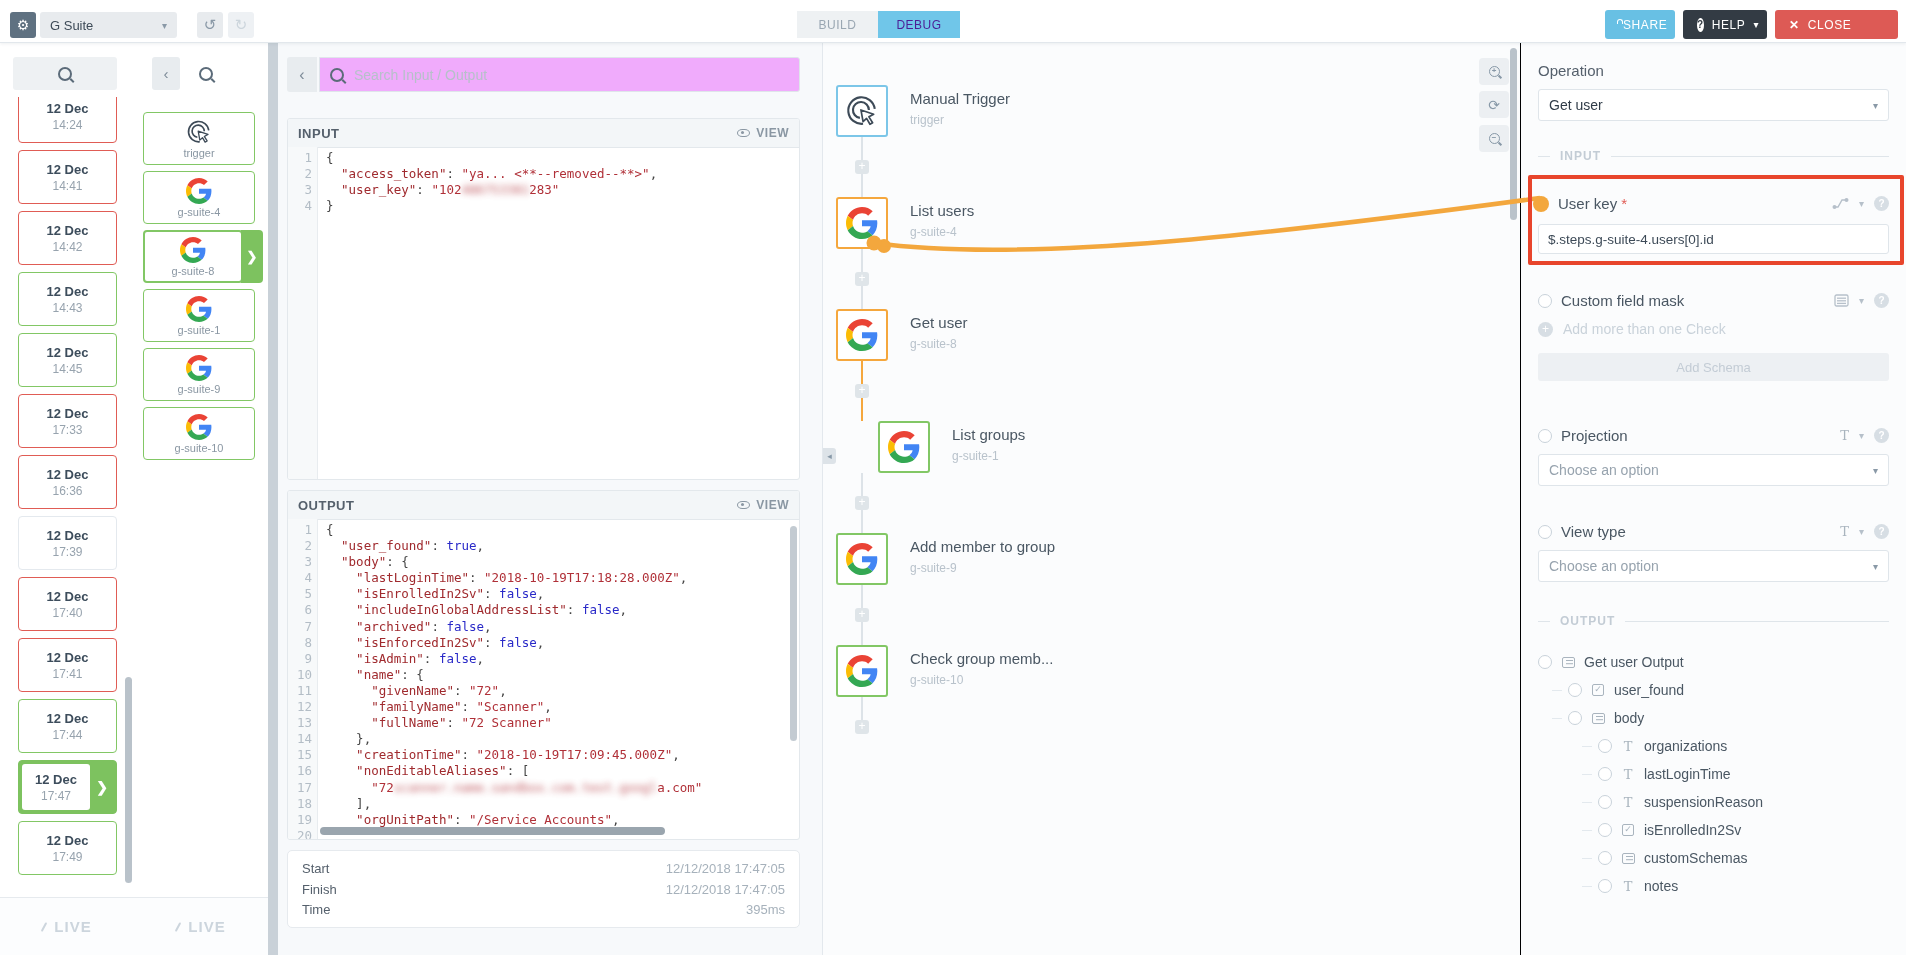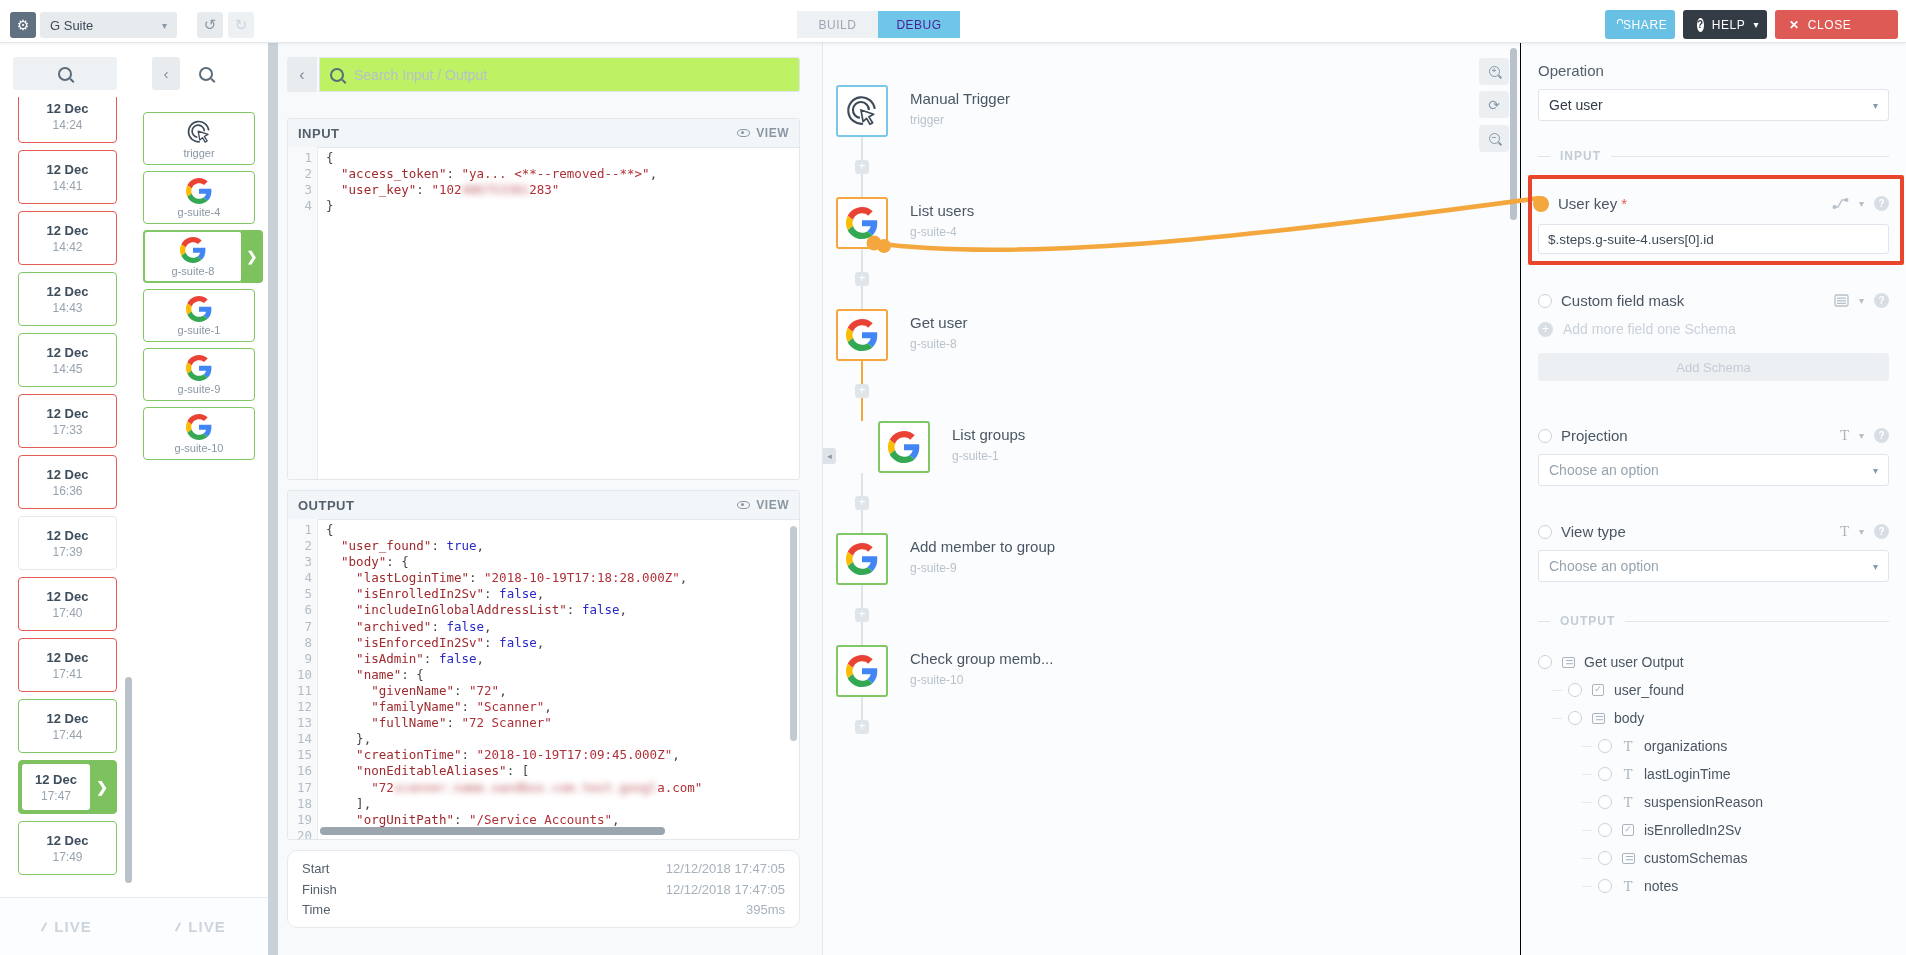--- a/index.html
+++ b/index.html
@@ -47,21 +47,21 @@
   .steps-list{position:absolute;left:0;right:0;top:70px;bottom:58px;overflow:hidden;padding-left:8px;}
   .step-card{position:relative;width:112px;height:53px;box-sizing:border-box;border:1px solid #82c765;border-radius:4px;background:#fff;margin-bottom:6px;display:flex;flex-direction:column;align-items:center;justify-content:center;gap:2px;cursor:pointer;}
   .step-card .lbl{font-size:11px;color:#8a97a3;}
   .step-card.selected{border-width:2px;width:100px;}
   .step-arrow{position:absolute;right:-22px;top:-2px;bottom:-2px;width:22px;background:#7dc25f;border-radius:0 4px 4px 0;display:flex;align-items:center;justify-content:center;color:#fff;font-weight:bold;font-size:13px;}
   .live-bar{position:absolute;left:0;right:0;bottom:0;height:57px;background:#fcfdfe;border-top:1px solid #e6eaee;display:flex;align-items:center;justify-content:center;gap:9px;color:#ccd5dd;font-size:15px;font-weight:bold;letter-spacing:1px;}
   .live-tick{width:2px;height:10px;background:#ccd5dd;transform:rotate(28deg);border-radius:1px;}
   
   .debug{position:absolute;left:278px;top:42px;width:544px;bottom:0;background:#f7f9fb;}
   .dbg-back{position:absolute;left:9px;top:15px;width:30px;height:35px;background:#e8ecef;border-radius:3px 0 0 3px;display:flex;align-items:center;justify-content:center;color:#7d8b98;font-size:16px;cursor:pointer;}
-  .dbg-search{position:absolute;left:41px;top:15px;width:481px;height:35px;background:#bef264;border:1px solid #dfe5ea;border-radius:0 3px 3px 0;box-sizing:border-box;display:flex;align-items:center;gap:8px;padding:0 10px;}
+  .dbg-search{position:absolute;left:41px;top:15px;width:481px;height:35px;background:#f0abfc;border:1px solid #dfe5ea;border-radius:0 3px 3px 0;box-sizing:border-box;display:flex;align-items:center;gap:8px;padding:0 10px;}
   .dbg-search input{border:none;outline:none;flex:1;font-size:14px;color:#3d4a57;font-family:"Liberation Sans",sans-serif;background:transparent;}
   .dbg-search input::placeholder{color:#b6c0ca;}
   .io-panel{position:absolute;left:9px;width:513px;background:#fff;border:1px solid #e3e8ec;border-radius:3px;box-sizing:border-box;overflow:hidden;}
   .input-panel{top:76px;height:362px;}
   .output-panel{top:448px;height:350px;}
   .io-head{height:28px;background:#f3f6f8;border-bottom:1px solid #e3e8ec;display:flex;align-items:center;padding:0 10px;}
   .io-title{font-size:13px;font-weight:bold;color:#55606c;letter-spacing:.5px;}
   .view-btn{margin-left:auto;display:flex;align-items:center;gap:6px;color:#8a97a3;font-size:12px;font-weight:bold;letter-spacing:.5px;cursor:pointer;}
   .eye{width:13px;height:8px;border:1.5px solid #8a97a3;border-radius:50%/60%;position:relative;box-sizing:border-box;}
   .eye::after{content:"";position:absolute;left:3px;top:1px;width:3px;height:3px;border-radius:50%;background:#8a97a3;}
@@ -69,21 +69,21 @@
   .gutter{width:30px;background:#f7f9fa;border-right:1px solid #e8ecef;color:#b3bdc6;text-align:right;padding:3px 5px 0 0;box-sizing:border-box;}
   .lines{flex:1;padding:3px 0 0 8px;overflow:hidden;}
   .code-line{white-space:pre;}
   .seg-p{color:#444;}
   .seg-k{color:#a02a2e;}
   .seg-v{color:#b03038;}
   .seg-b{color:#2929c8;}
   .seg-blur{color:#b03038;filter:blur(3px);opacity:.8;}
   .vscroll{position:absolute;right:2px;top:35px;width:7px;height:215px;border-radius:4px;background:#c3cbd2;}
   .hscroll{position:absolute;left:32px;bottom:4px;width:345px;height:8px;border-radius:4px;background:#9aa5ae;}
-  .meta-card{position:absolute;left:9px;top:808px;width:513px;height:78px;background:#fff;border:1px solid #e6eaee;border-radius:10px;box-sizing:border-box;padding:10px 14px;display:flex;flex-direction:column;justify-content:space-between;}
+  .meta-card{position:absolute;left:9px;top:808px;width:513px;height:78px;background:#fff;border:1px solid #e6eaee;border-radius:5px;box-sizing:border-box;padding:10px 14px;display:flex;flex-direction:column;justify-content:space-between;}
   .meta-row{display:flex;font-size:13px;}
   .meta-row .ml{color:#55606c;}
   .meta-row .mv{margin-left:auto;color:#a6b1bb;}
   
   .canvas{position:absolute;left:822px;top:42px;width:698px;bottom:0;background:#fbfcfd;border-left:1px solid #e3e8ed;}
   .node{position:absolute;left:13px;display:flex;}
   .node-box{width:52px;height:52px;background:#fff;border:2px solid #ccc;border-radius:3px;box-sizing:border-box;display:flex;align-items:center;justify-content:center;cursor:pointer;position:relative;}
   .b-blue{border-color:#7cc6e8;}
   .b-orange{border-color:#f5a73d;}
   .b-green{border-color:#82c765;}
@@ -574,21 +574,21 @@
             <line x1="3" y1="6.8" x2="12" y2="6.8" stroke="#b6c0ca" stroke-width="1.3"></line>
             <line x1="3" y1="9.4" x2="12" y2="9.4" stroke="#b6c0ca" stroke-width="1.3"></line>
           </svg>
         <span class="chev">▾</span>
         <span class="help-dot">?</span>
       </span>
     </div>
 
     <div class="addmore">
       <span class="plus-circle">+</span>
-      <span>Add more field one Schema</span>
+      <span>Add more than one Check</span>
     </div>
     <div class="ghost-btn">Add Schema</div>
 
     <div class="field-row proj-row">
       <span class="radio"></span>
       <span class="lbl">Projection</span>
       <span class="row-icons">
         <span class="text-icon">T</span>
         <span class="chev">▾</span>
         <span class="help-dot">?</span>

